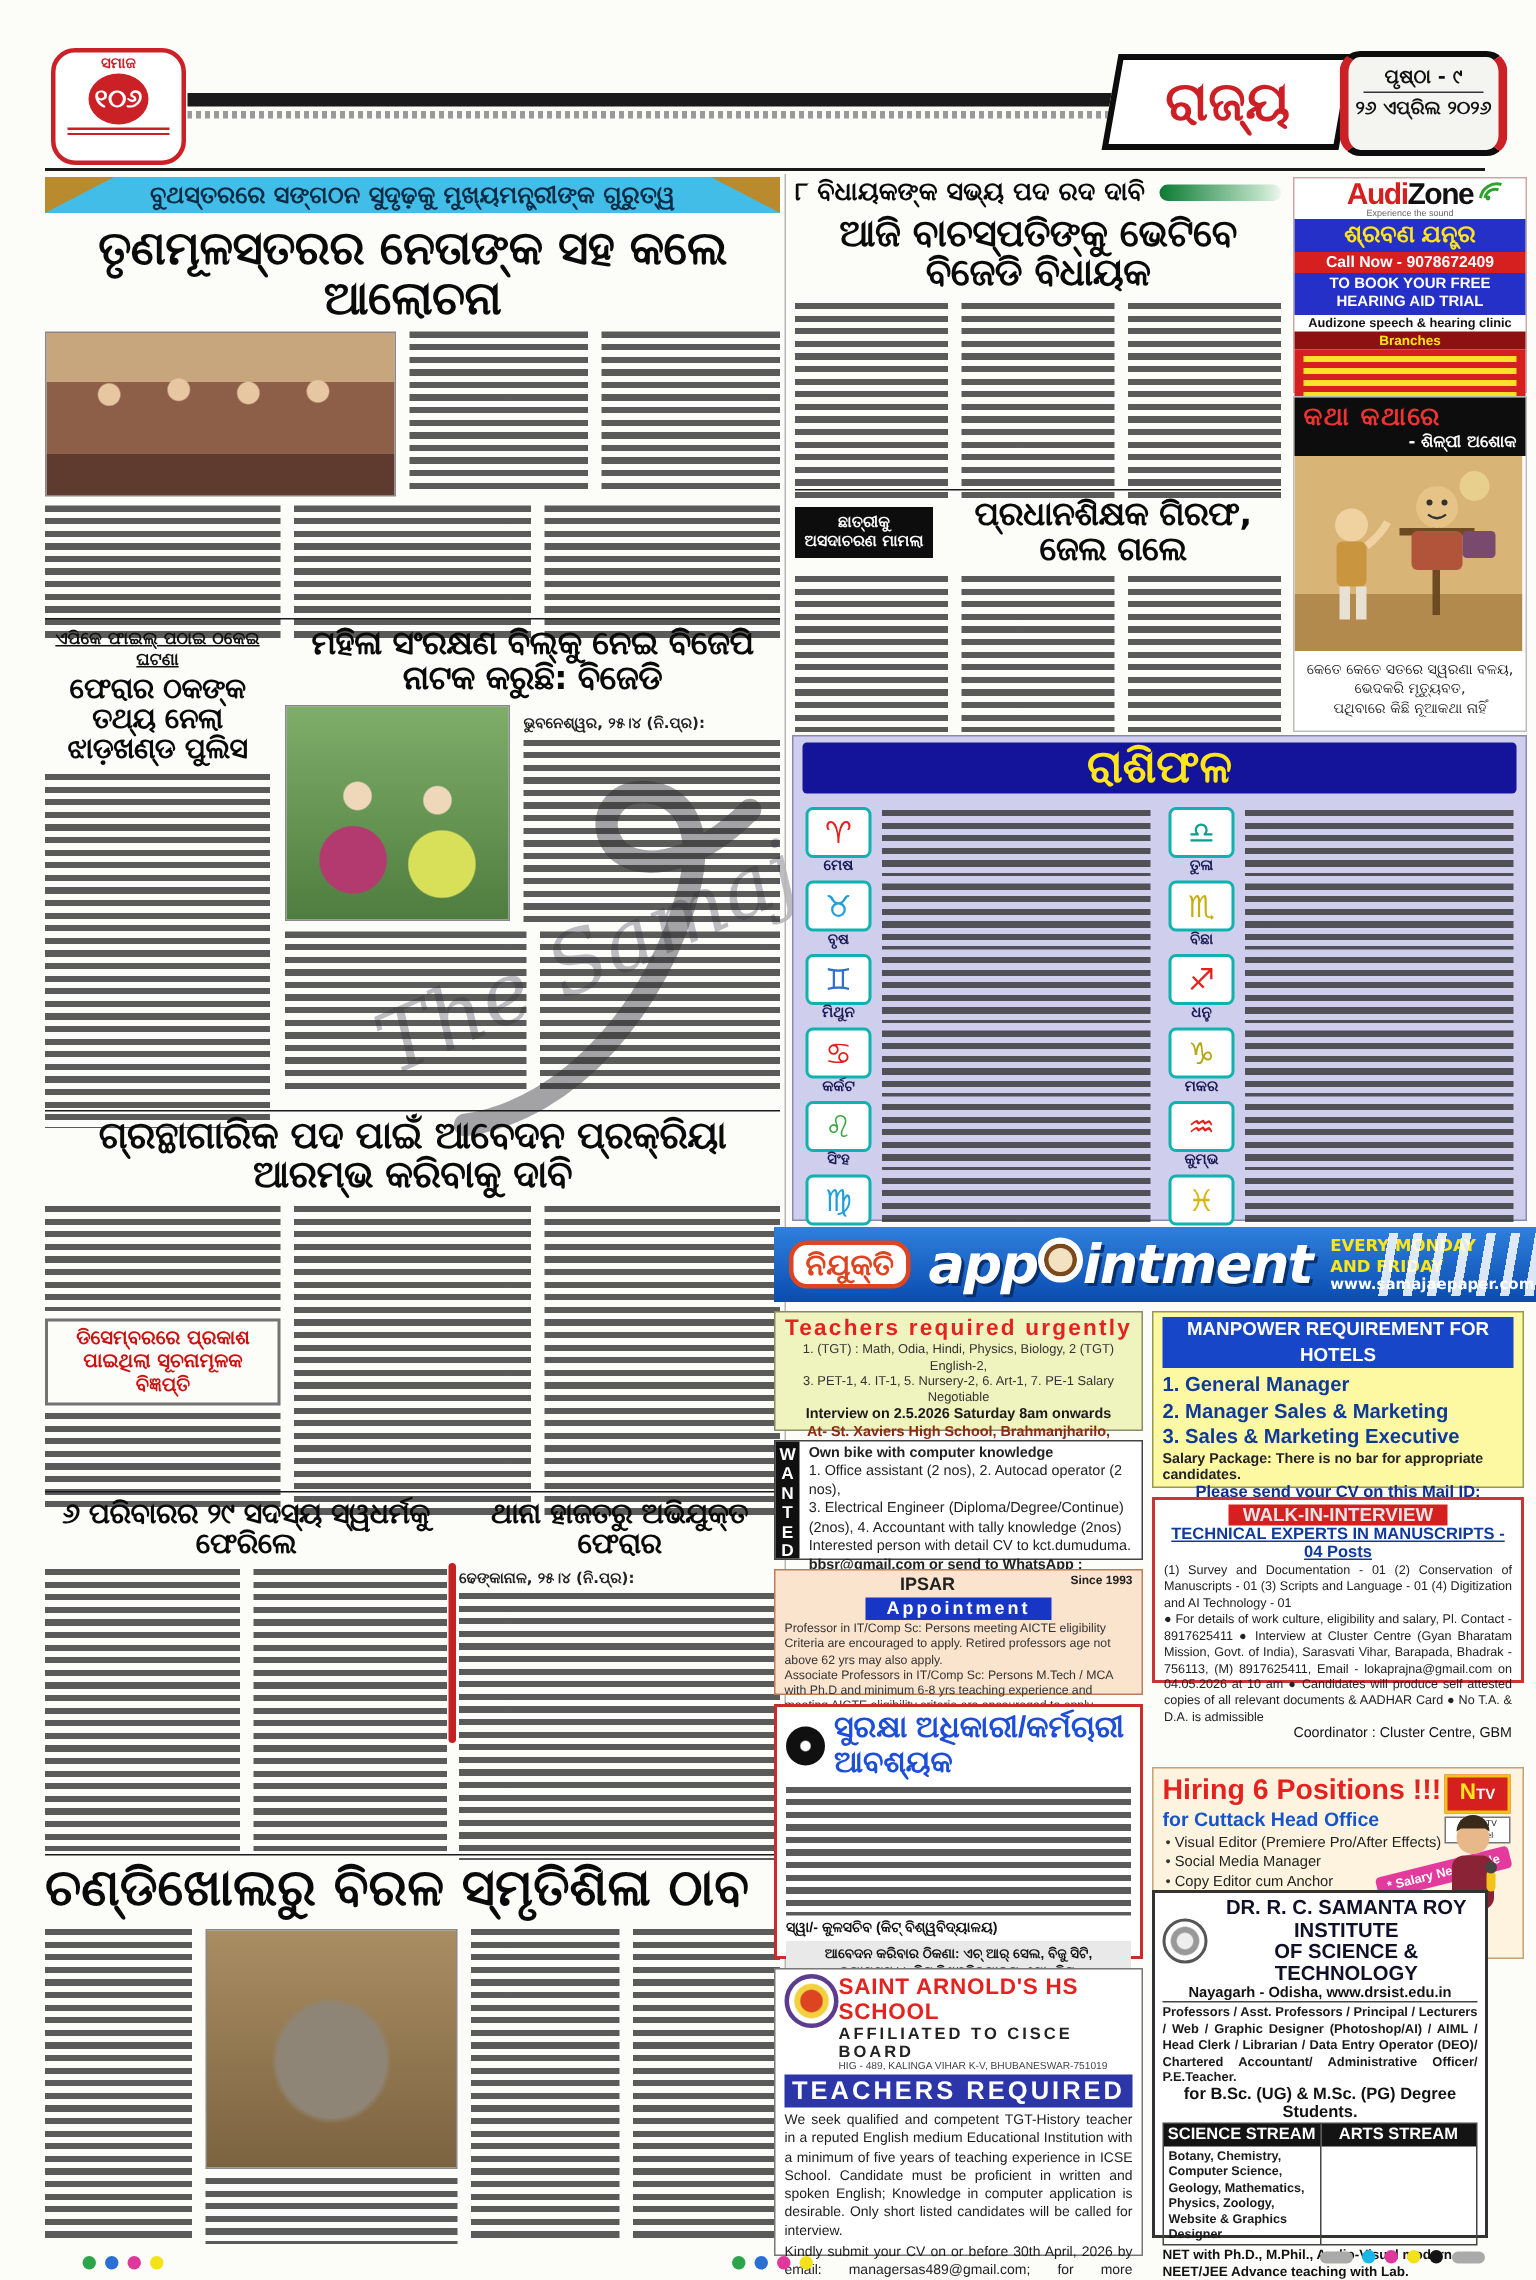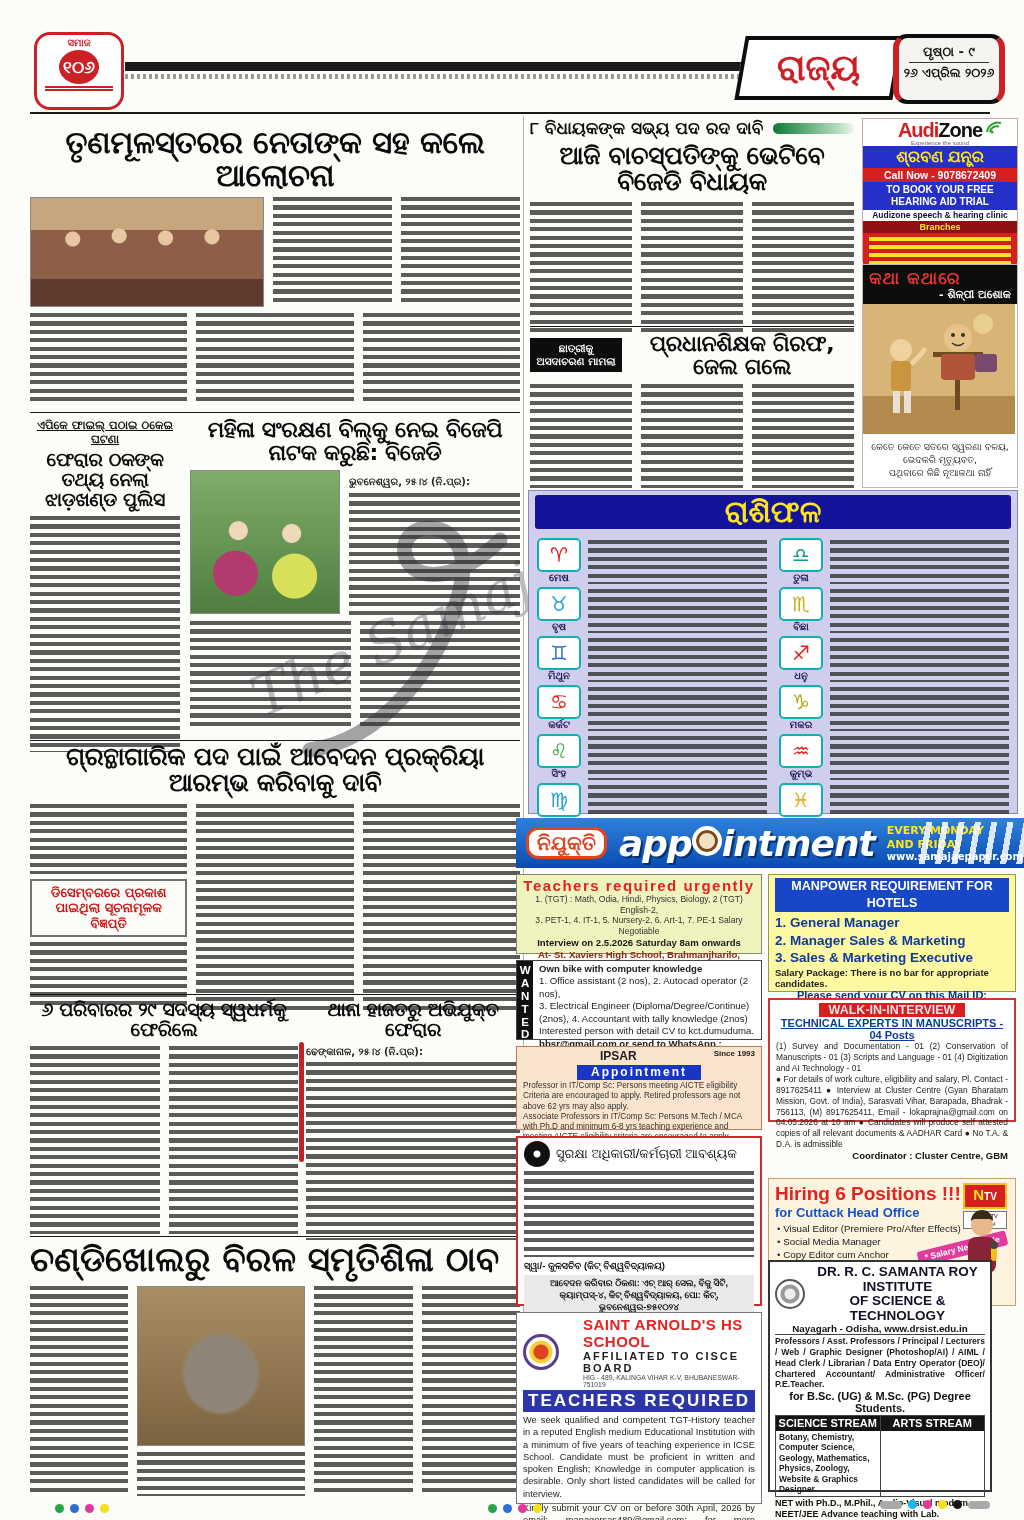--- a/index.html
+++ b/index.html
@@ -69,45 +69,45 @@
   .ad-wanted .vcol{background:#101010;color:#fff;font-weight:bold;width:18px;text-align:center;
                    font-size:11.5px;line-height:1.12;padding:3px 0;}
   .ad-wanted .bd{padding:2px 6px;font-size:9.6px;line-height:1.3;color:#222;}
   .ad-ipsar{background:#fae4cd;border:1px solid #c07a5a;padding:2px 6px;font-size:8.2px;line-height:1.25;color:#333;}
   .ad-ipsar .hd{display:flex;justify-content:space-between;font-weight:bold;font-size:12px;color:#222;}
   .ad-ipsar .badge{background:#1736c6;color:#fff;font-weight:bold;font-size:12px;padding:0 14px;letter-spacing:2px;
                    display:table;margin:1px auto;}
   .ad-kiit{border:2px solid #cc2b2b;background:#fff;padding:3px 6px;}
   .ad-kiit .hd{display:flex;align-items:center;gap:6px;}
   .ad-kiit .logo{width:26px;height:26px;border-radius:50%;background:radial-gradient(#fff 0 3px,#101010 4px 13px);flex:0 0 26px;}
-  .ad-kiit .t{font-weight:normal;font-size:13px;color:#000000;}
+  .ad-kiit .t{font-weight:bold;font-size:20px;color:#1d4ed8;}
   .ad-kiit .sign{text-align:right;font-weight:bold;font-size:9.5px;}
   .ad-kiit .addr{background:#e9e9e9;text-align:center;font-weight:bold;font-size:9px;line-height:1.35;padding:2px;margin-top:3px;}
   .ad-kiit .mail{color:#0b2a8c;font-size:10.5px;}
   .ad-arnold{border:1.5px solid #777;background:#fff;padding:3px 6px;}
-  .ad-arnold .hd{display:flex;gap:24px;align-items:center;}
+  .ad-arnold .hd{display:flex;gap:0;align-items:flex-start;}
   .ad-arnold .logo{width:30px;height:30px;border-radius:50%;border:3px solid #5b3c8f;flex:0 0 30px;
                    background:radial-gradient(#d42 0 7px,#f3d03e 8px 11px,#fff 12px);}
   .ad-arnold .t{color:#e42320;font-weight:bold;font-size:15px;letter-spacing:.5px;}
   .ad-arnold .af{font-weight:bold;font-size:11px;letter-spacing:2px;color:#222;}
   .ad-arnold .ad1{font-size:6.8px;color:#444;}
   .ad-arnold .ban{background:#2d36a8;color:#fff;font-weight:bold;text-align:center;font-size:17px;
                   letter-spacing:2px;line-height:22px;margin:2px 0;}
   .ad-arnold .bd{font-size:9.3px;line-height:1.32;text-align:justify;color:#1c1c1c;}
   .ad-mp{background:#fdf8a2;border:1px solid #99984f;padding:2px 6px;color:#0e2f8e;}
   .ad-mp .hd{background:#1846c8;color:#fff;font-weight:bold;text-align:center;font-size:12.5px;line-height:17px;margin:1px 0 2px;}
   .ad-mp .pos{font-weight:bold;font-size:13.5px;line-height:1.3;color:#103a9a;}
   .ad-mp .sal{font-weight:bold;font-size:9.5px;color:#222;}
   .ad-mp .cv{font-weight:bold;font-size:11px;text-align:center;line-height:1.25;}
   .ad-walk{border:2px solid #cc3333;background:#fff;padding:3px 6px;}
   .ad-walk .hd{background:#d61f1f;color:#e5e5e5;font-weight:bold;text-align:center;font-size:12.5px;
                display:table;margin:0 auto;padding:0 10px;}
   .ad-walk .sub{color:#103a9a;font-weight:bold;font-size:11px;text-decoration:underline;text-align:center;}
   .ad-walk .bd{font-size:8.4px;line-height:1.3;text-align:justify;color:#222;}
-  .ad-walk .co{text-align:right;font-weight:bold;font-size:9.5px;}
+  .ad-walk .co{text-align:right;font-weight:normal;font-size:9.5px;}
   .ad-ntv{background:#fdf3de;border:1px solid #c9a070;padding:4px 6px;position:relative;}
   .ad-ntv .t{color:#e42320;font-weight:bold;font-size:19px;}
   .ad-ntv .s{color:#1753c9;font-weight:bold;font-size:13px;}
   .ad-ntv ul{margin:3px 0 3px 2px;padding:0;list-style:none;}
   .ad-ntv li{font-size:9.8px;line-height:1.32;color:#222;}
   .ad-ntv li::before{content:"•  ";color:#333;}
   .ad-ntv .send{background:#111;border-radius:14px;color:#fff;text-align:center;font-size:9px;
                 line-height:1.35;padding:3px 8px;width:200px;}
   .ad-ntv .send .y{color:#ffe61a;font-weight:bold;}
   .ntvlogo{position:absolute;right:8px;top:4px;width:44px;text-align:center;}
@@ -164,20 +164,25 @@
     <div style="font-weight:bold;font-size:12.5px;">୨୬ ଏପ୍ରିଲ ୨୦୨୬</div>
   </div>
   <div class="abs rule" style="left:30px;top:112px;width:960px;height:2px;"></div>
 
   <div class="wm">The Samaja</div>
   <svg class="abs" style="left:290px;top:500px;" width="290" height="290">
     <path d="M20 250 C 90 240, 150 170, 170 90 C 178 55, 168 30, 140 28 C 120 27, 108 45, 118 62 C 130 82, 170 80, 210 40" fill="none" stroke="rgba(55,55,65,.45)" stroke-width="15" stroke-linecap="round"></path>
   </svg>
 
   <div class="abs" style="left:30px;top:118px;width:490px;height:290px;">
+    <div class="kickA">
+      <span class="tri l"></span>
+      <span>ବୁଥସ୍ତରରେ ସଙ୍ଗଠନ ସୁଦୃଢ଼କୁ ମୁଖ୍ୟମନ୍ତ୍ରୀଙ୍କ ଗୁରୁତ୍ୱ</span>
+      <span class="tri r"></span>
+    </div>
     <div class="hl" style="font-size:31px;text-align:center;margin:8px 0 6px;">ତୃଣମୂଳସ୍ତରର ନେତାଙ୍କ ସହ କଲେ ଆଲୋଚନା</div>
     <div style="display:flex;gap:9px;">
       <div class="photo" style="width:232px;height:108px;flex:0 0 232px;background:
           radial-gradient(circle at 18% 38%, #e7c6a2 0 7px, transparent 8px),
           radial-gradient(circle at 38% 35%, #e7c6a2 0 7px, transparent 8px),
           radial-gradient(circle at 58% 37%, #e7c6a2 0 7px, transparent 8px),
           radial-gradient(circle at 78% 36%, #e7c6a2 0 7px, transparent 8px),
           linear-gradient(#c7a67e 0 30%, #8d5f49 30% 75%, #5e3b2e 75%);"></div>
       <div class="cols" style="flex:1;">
         <div class="fake" style="height:108px;"></div>

